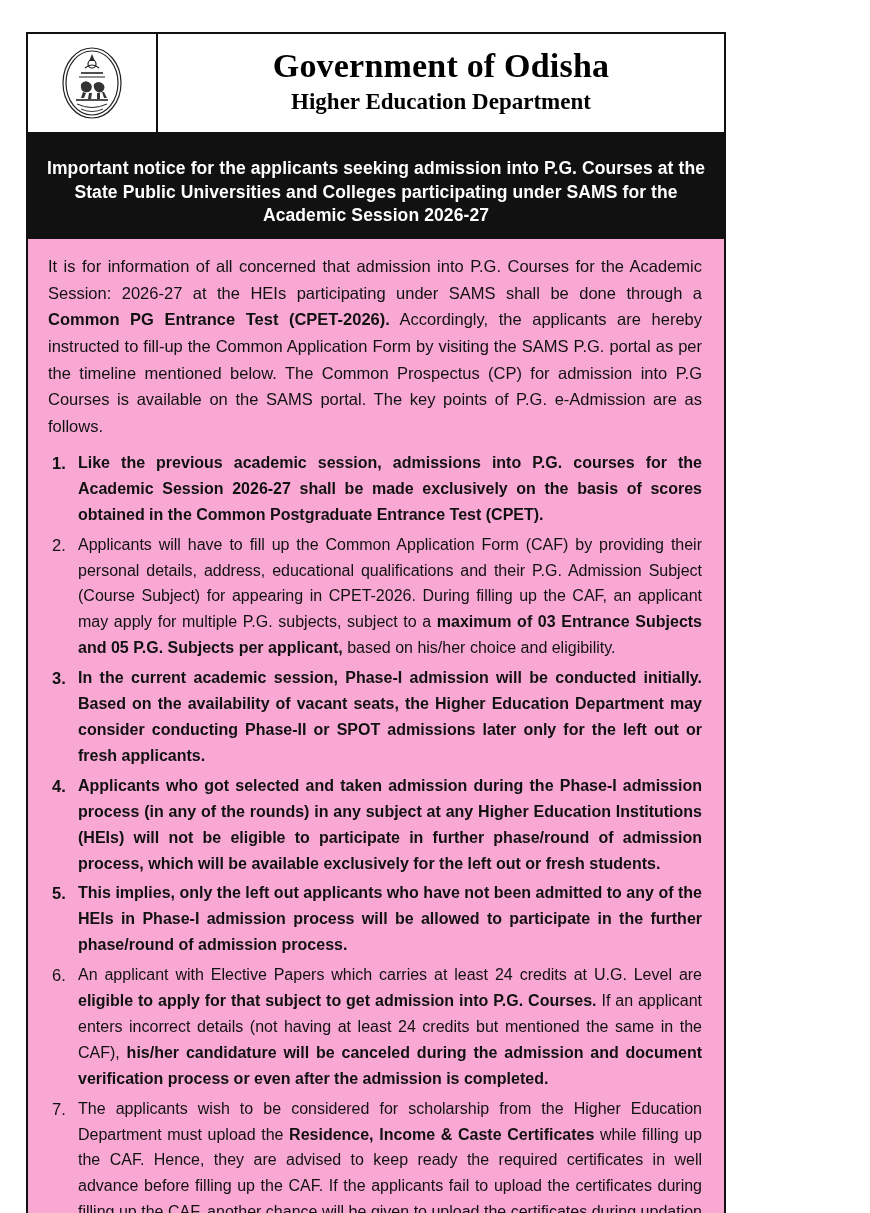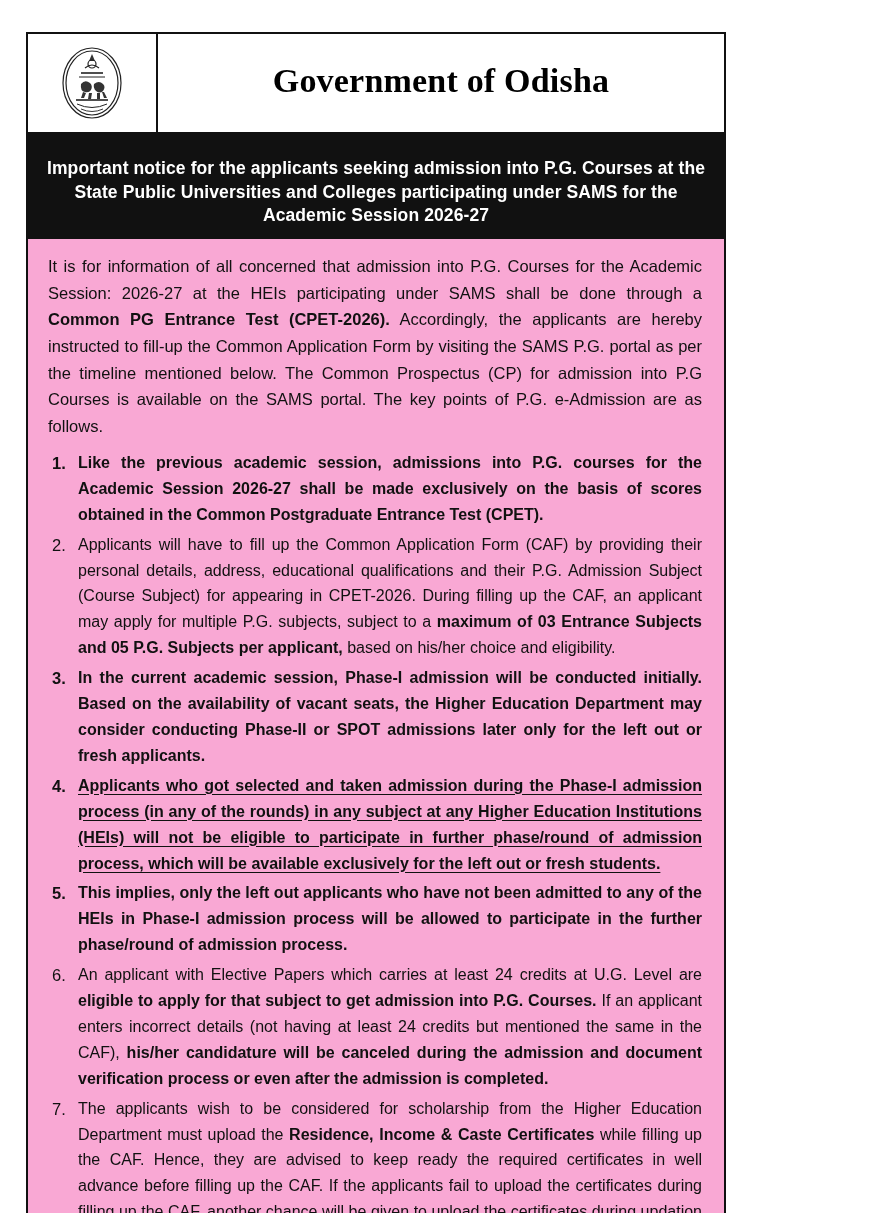--- a/index.html
+++ b/index.html
@@ -125,21 +125,20 @@
     left: 4px;
     top: 0;
     width: 22px;
     text-align: left;
     font-size: 16.5px;
   }
   li.bold-item {
     font-weight: bold;
   }
   li.underlined-item {
-    text-decoration: underline;
     text-underline-offset: 3px;
   }
   li.underlined-item::before {
     text-decoration: none;
   }
 </style>
 </head>
 <body>
 
 <div class="page">
@@ -164,20 +163,21 @@
             <path d="M41 46 l2 6 h3 l-3 -6 z"></path>
           </g>
           <path d="M15 54 h32" stroke-width="1.6"></path>
           <path d="M16 58 q15 7 30 0" stroke-width="1"></path>
           <path d="M20 63 q11 5 22 0" stroke-width="0.9"></path>
         </g>
       </svg>
     </div>
     <div class="header-titles">
       <div class="gov-title">Government of Odisha</div>
+      <div class="dept-title">Higher Education Department</div>
     </div>
   </div>
 
   <div class="notice-bar">Important notice for the applicants seeking admission into P.G. Courses at the State Public Universities and Colleges participating under SAMS for the Academic Session 2026-27</div>
 
   <div class="body-box">
     <p class="intro">
       <span>It is for information of all concerned that admission into P.G. Courses for the Academic Session: 2026-27 at the HEIs participating under SAMS shall be done through a </span><span class="b">Common PG Entrance Test (CPET-2026).</span><span> Accordingly, the applicants are hereby instructed to fill-up the Common Application Form by visiting the SAMS P.G. portal as per the timeline mentioned below. The Common Prospectus (CP) for admission into P.G Courses is available on the SAMS portal. The key points of P.G. e-Admission are as follows.</span>
     </p>
 

